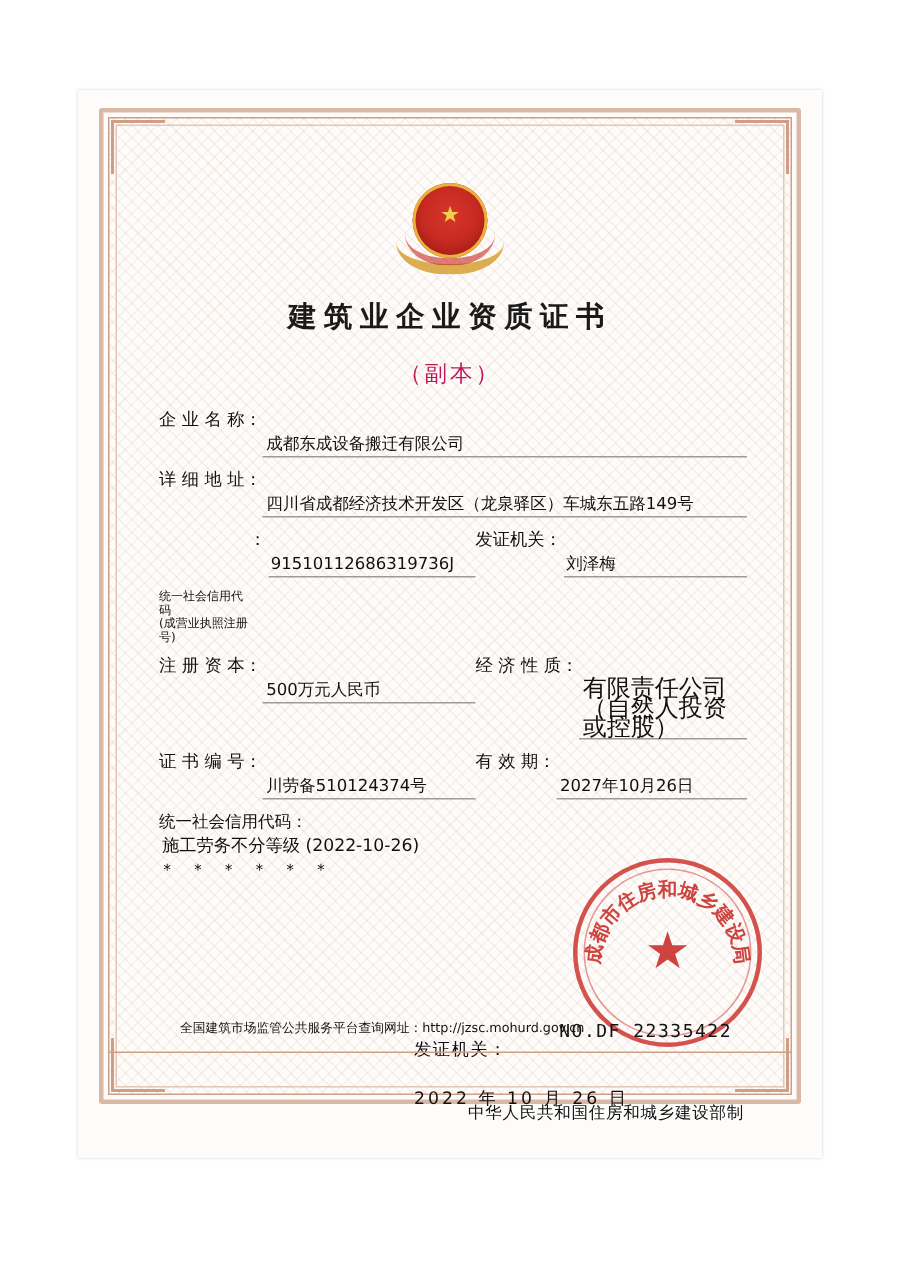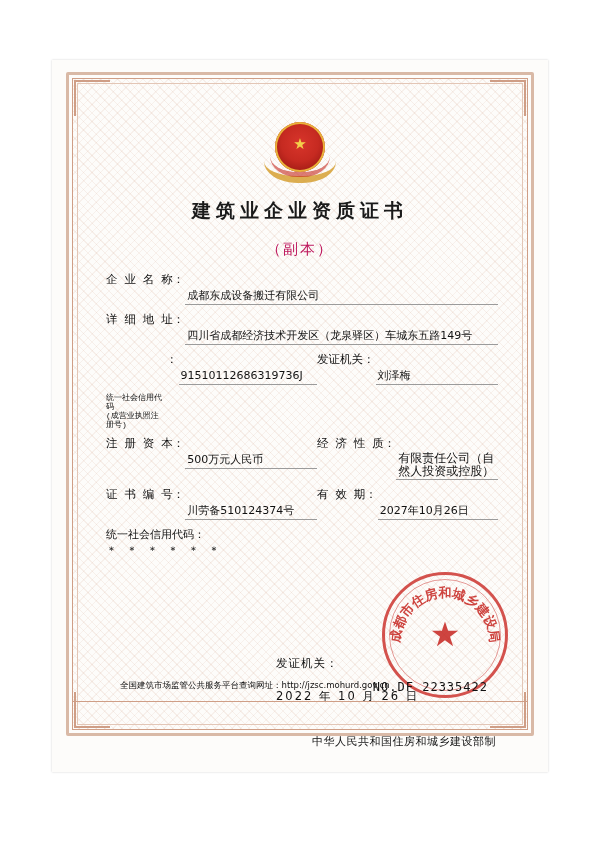--- a/index.html
+++ b/index.html
@@ -186,21 +186,20 @@
     align-items: flex-start;
   }
   .col.left { width: 211px; }
   .col.right { width: 181px; }
   .lbl {
     font-size: 11.5px;
     line-height: 15px;
     color: #111;
     white-space: nowrap;
     flex: 0 0 auto;
-    font-family: Liberation Mono, monospace;
   }
   .lbl.small {
     font-size: 8px;
     line-height: 9px;
     letter-spacing: 0;
     white-space: normal;
     width: 60px;
     padding-top: 1px;
     margin-top: 40px;
   }
@@ -209,21 +208,21 @@
     font-size: 11px;
     line-height: 15px;
     color: #111;
     border-bottom: 1px solid #9b9b9b;
     flex: 1 1 auto;
     padding: 0 2px 1px 2px;
     min-height: 15px;
     word-break: break-all;
     margin-top: 16px;
   }
-  .val.tall { line-height: 13px; font-size: 12px; }
+  .val.tall { line-height: 13px; font-size: 16px; }
 
   .quals {
     margin-top: 4px;
   }
   .quals .qlabel {
     font-size: 11px;
     line-height: 15px;
     color: #111;
   }
   .quals .qvalue {
@@ -275,21 +274,21 @@
   .issuer {
     position: absolute;
     right: 52px;
     top: 596px;
     width: 220px;
     font-family: "DejaVu Sans", sans-serif;
     font-size: 11.5px;
     color: #111;
     text-align: left;
   }
-  .issuer .line1 { letter-spacing: 1px; }
+  .issuer .line1 { letter-spacing: 1px; margin-top: 36px; }
   .issuer .line2 { margin-top: 18px; letter-spacing: 2px; }
   .issuer .line3 {
     position: absolute;
     right: 0;
     top: 78px;
     width: 230px;
     text-align: right;
     font-size: 11px;
     letter-spacing: 0.5px;
     white-space: nowrap;
@@ -403,20 +402,21 @@
         </div>
         <div class="col right">
           <span class="lbl">有 效 期</span>
           <span class="lbl colon">：</span>
           <span class="val">2027年10月26日</span>
         </div>
       </div>
 
       <div class="quals">
         <div class="qlabel">统一社会信用代码：</div>
+        <div class="qvalue">施工劳务不分等级 (2022-10-26)</div>
         <div class="stars">＊ ＊ ＊ ＊ ＊ ＊</div>
       </div>
 
     </div>
 
     <div class="seal">
       <div class="ring"></div>
       <div class="ring2"></div>
       <div class="sealstar">★</div>
       <svg viewBox="0 0 126 126">

